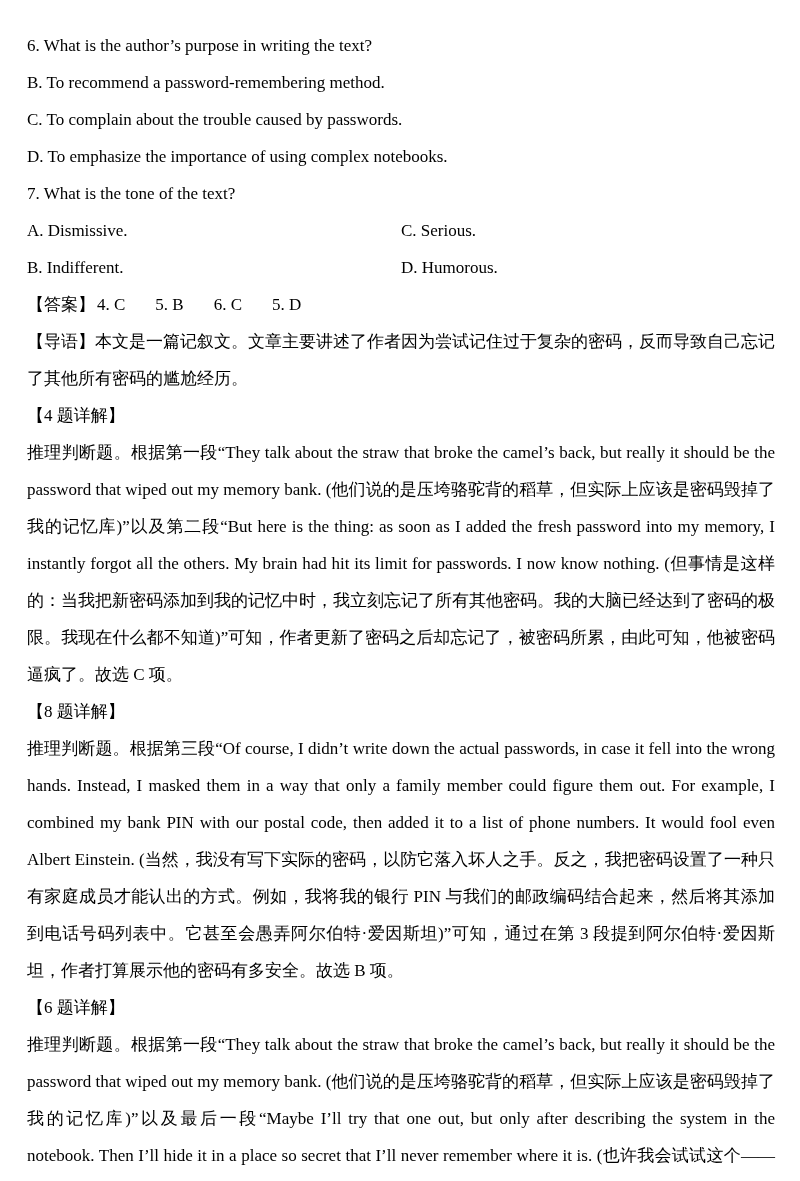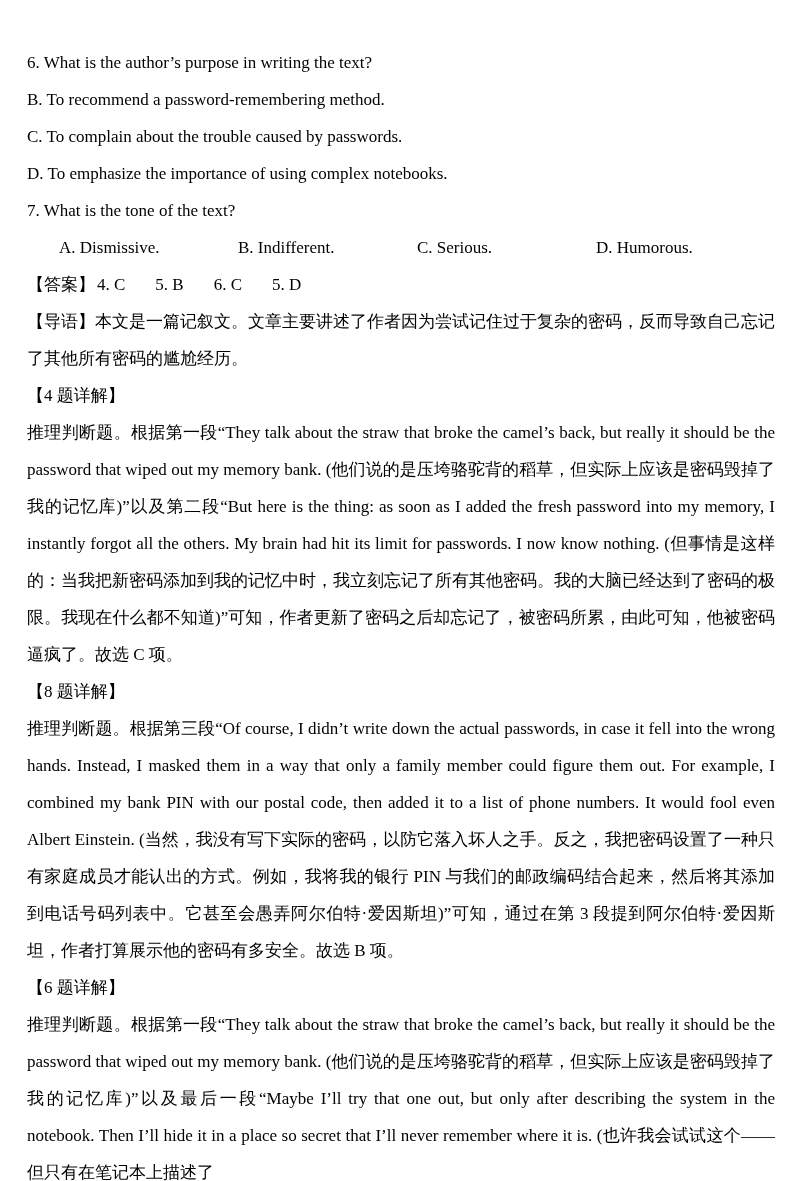--- a/index.html
+++ b/index.html
@@ -10,38 +10,37 @@
     overflow: hidden;
   }
   body {
     font-family: "Liberation Serif", "DejaVu Serif", serif;
     color: #000000;
     font-size: 17px;
   }
   .page {
     width: 800px;
     height: 1181px;
-    padding: 44px 25px 0 27px;
+    padding: 27px 25px 0 27px;
   }
   .line {
     line-height: 37px;
     margin: 0;
     white-space: nowrap;
   }
   .para {
     line-height: 37px;
     margin: 0;
     text-align: justify;
     text-justify: inter-ideograph;
   }
   .options-row {
     display: grid;
-    grid-template-columns: repeat(4, 1fr);
+    grid-template-columns: repeat(2, 1fr);
     line-height: 37px;
-    margin-left: 32px;
   }
   .answers-row {
     display: flex;
     align-items: baseline;
     line-height: 37px;
   }
   .answers-row .ans-label { margin-right: 2px; }
   .answers-row .ans-item { margin-right: 30px; text-align: center; }
 </style>
 </head>
@@ -50,22 +49,22 @@
 <div class="page">
 
   <p class="line">6. What is the author’s purpose in writing the text?</p>
   <p class="line">B. To recommend a password-remembering method.</p>
   <p class="line">C. To complain about the trouble caused by passwords.</p>
   <p class="line">D. To emphasize the importance of using complex notebooks.</p>
 
   <p class="line">7. What is the tone of the text?</p>
   <div class="options-row">
     <span>A. Dismissive.</span>
+    <span>C. Serious.</span>
     <span>B. Indifferent.</span>
-    <span>C. Serious.</span>
     <span>D. Humorous.</span>
   </div>
 
   <div class="answers-row">
     <span class="ans-label">【答案】</span>
     <span class="ans-item">4. C</span>
     <span class="ans-item">5. B</span>
     <span class="ans-item">6. C</span>
     <span class="ans-item">5. D</span>
   </div>

